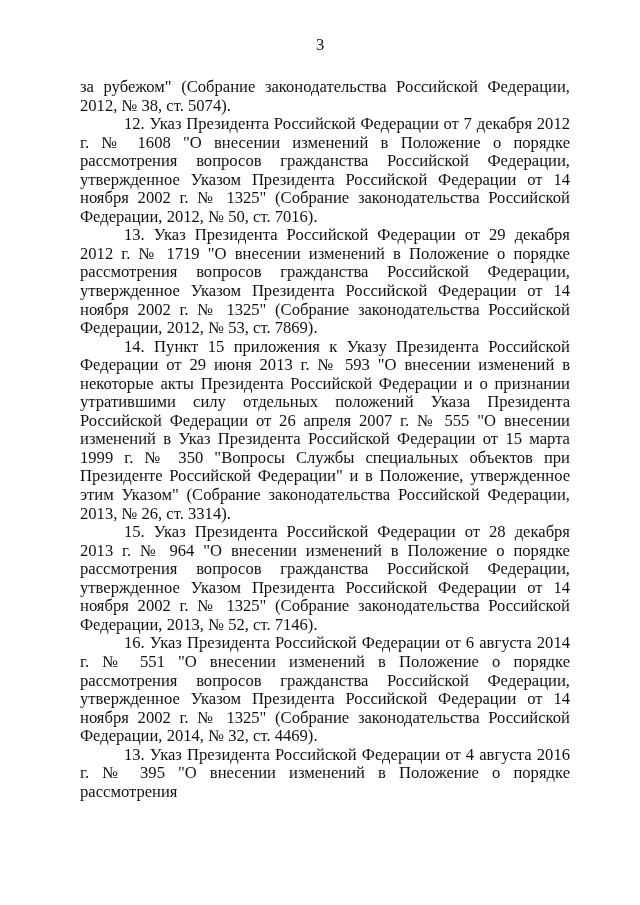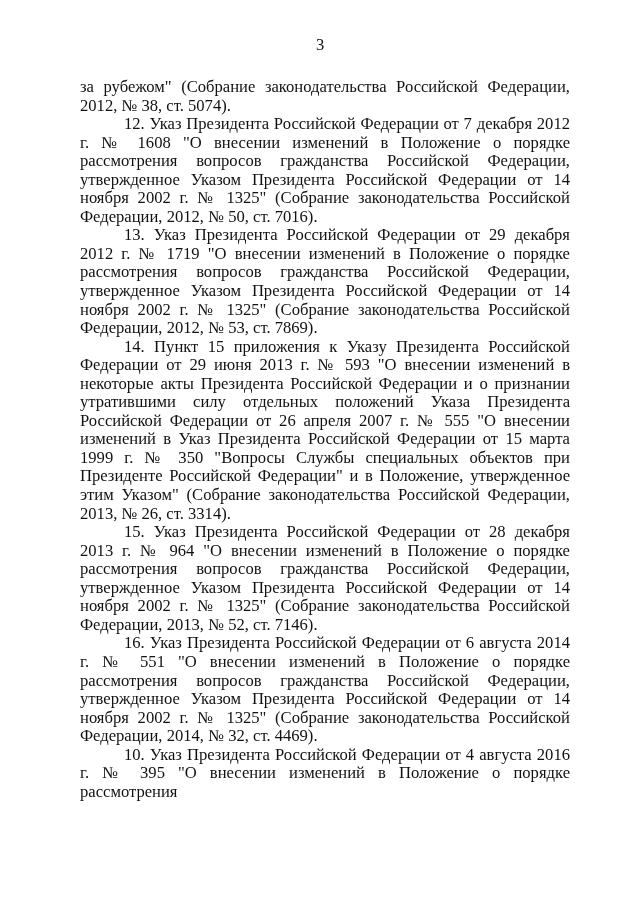--- a/index.html
+++ b/index.html
@@ -24,15 +24,15 @@
 
 <div class="page">
   <div class="page-number">3</div>
   <div class="body-text">
     <p class="para">за рубежом" (Собрание законодательства Российской Федерации, 2012, № 38, ст. 5074).</p>
     <p class="para indent">12. Указ Президента Российской Федерации от 7 декабря 2012 г. № 1608 "О внесении изменений в Положение о порядке рассмотрения вопросов гражданства Российской Федерации, утвержденное Указом Президента Российской Федерации от 14 ноября 2002 г. № 1325" (Собрание законодательства Российской Федерации, 2012, № 50, ст. 7016).</p>
     <p class="para indent">13. Указ Президента Российской Федерации от 29 декабря 2012 г. № 1719 "О внесении изменений в Положение о порядке рассмотрения вопросов гражданства Российской Федерации, утвержденное Указом Президента Российской Федерации от 14 ноября 2002 г. № 1325" (Собрание законодательства Российской Федерации, 2012, № 53, ст. 7869).</p>
     <p class="para indent">14. Пункт 15 приложения к Указу Президента Российской Федерации от 29 июня 2013 г. № 593 "О внесении изменений в некоторые акты Президента Российской Федерации и о признании утратившими силу отдельных положений Указа Президента Российской Федерации от 26 апреля 2007 г. № 555 "О внесении изменений в Указ Президента Российской Федерации от 15 марта 1999 г. № 350 "Вопросы Службы специальных объектов при Президенте Российской Федерации" и в Положение, утвержденное этим Указом" (Собрание законодательства Российской Федерации, 2013, № 26, ст. 3314).</p>
     <p class="para indent">15. Указ Президента Российской Федерации от 28 декабря 2013 г. № 964 "О внесении изменений в Положение о порядке рассмотрения вопросов гражданства Российской Федерации, утвержденное Указом Президента Российской Федерации от 14 ноября 2002 г. № 1325" (Собрание законодательства Российской Федерации, 2013, № 52, ст. 7146).</p>
     <p class="para indent">16. Указ Президента Российской Федерации от 6 августа 2014 г. № 551 "О внесении изменений в Положение о порядке рассмотрения вопросов гражданства Российской Федерации, утвержденное Указом Президента Российской Федерации от 14 ноября 2002 г. № 1325" (Собрание законодательства Российской Федерации, 2014, № 32, ст. 4469).</p>
-    <p class="para indent" style="text-align-last: justify;">10. Указ Президента Российской Федерации от 4 августа 2016 г. № 395 "О внесении изменений в Положение о порядке рассмотрения</p>
+    <p class="para indent" style="text-align-last: justify;">13. Указ Президента Российской Федерации от 4 августа 2016 г. № 395 "О внесении изменений в Положение о порядке рассмотрения</p>
   </div>
 </div>
 
 </body></html>

